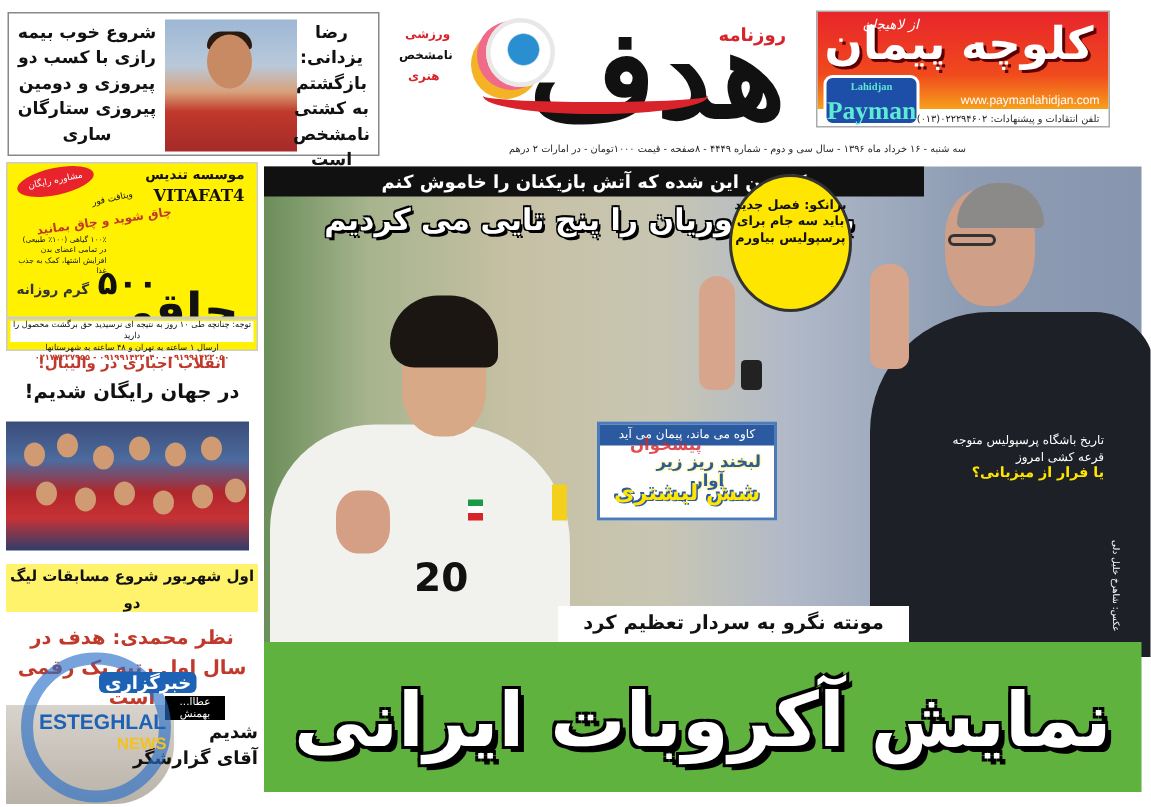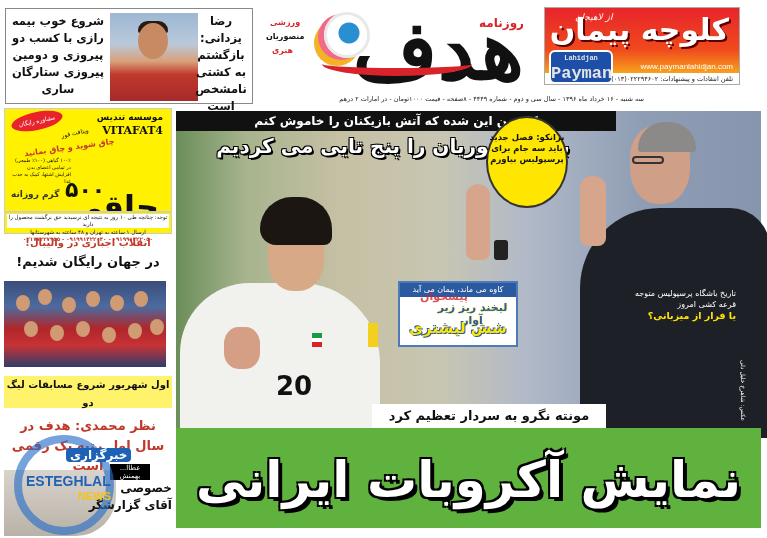--- a/index.html
+++ b/index.html
@@ -23,22 +23,22 @@
   .logo-ball { position:absolute; left: 62px; top: 8px; width: 46px; height: 46px; border-radius: 50%;
     background: radial-gradient(circle at 55% 45%, #2a8fd0 0 10px, #ffffff 11px 100%); border: 3px solid #e8e8e8; box-shadow: -6px 2px 0 #f06a8a, -10px 8px 0 #f3b325; }
   .logo-label { position:absolute; font-size: 8px; font-weight: bold; }
   .logo-roozname { position:absolute; right: 8px; top: 12px; font-size: 12px; font-weight: bold; color: #d8232a; }
 
   .ad-payman { left: 544px; top: 7px; width: 196px; height: 78px; border: 1px solid #aaa;
     background: linear-gradient(180deg, #e8252b 0%, #f04a1d 55%, #f7a01c 85%, #fff 85%); overflow: hidden; }
   .ad-title { position:absolute; right: 10px; top: 4px; font-size: 30px; font-weight: bold; color: #fff; text-shadow: 2px 2px 0 #5a0000; }
   .ad-url { position:absolute; right: 6px; top: 54px; font-size: 8px; color: #fff; direction: ltr; font-family: "Liberation Sans", sans-serif; }
   .ad-phone { position:absolute; right: 6px; top: 67px; font-size: 6.5px; color: #222; }
-  .ad-brand { position:absolute; left: 4px; top: 42px; width: 64px; height: 34px; border-radius: 6px; background: #1d4fa8; color:#e5e5e5;
-    font-family: Liberation Mono, monospace; font-weight: bold; font-size: 17px; text-align:center; line-height: 24px; direction: ltr; border: 2px solid #fff; }
+  .ad-brand { position:absolute; left: 4px; top: 42px; width: 64px; height: 34px; border-radius: 6px; background: #1d4fa8; color:#5eead4;
+    font-family: Liberation Serif, serif; font-weight: bold; font-size: 17px; text-align:center; line-height: 24px; direction: ltr; border: 2px solid #fff; }
   .ad-brand small { display:block; font-size: 7px; line-height: 8px; padding-top: 2px; }
   .ad-sign { position:absolute; left: 30px; top: 4px; font-size: 9px; color: #fff; font-style: italic; }
 
   .dateline { left: 300px; top: 95px; width: 344px; font-size: 6.5px; color: #222; white-space: nowrap; text-align: right; }
 
   
   .ad-chaghi { left: 4px; top: 108px; width: 168px; height: 104px; background: #fff100; border: 1px solid #ccc; overflow: hidden; }
   .ch-org { position:absolute; right: 8px; top: 3px; font-size: 9px; font-weight: bold; }
   .ch-brand { position:absolute; right: 8px; top: 15px; font-family: "DejaVu Serif", serif; font-size: 11px; font-weight: bold; direction: ltr; }
   .ch-badge { position:absolute; left: 6px; top: 3px; width: 52px; height: 18px; background: #e8232b; color:#fff; font-size: 6px; border-radius: 50%; text-align:center; line-height: 18px; transform: rotate(-12deg); }
@@ -125,21 +125,21 @@
   </div>
   <div class="abs teaser-right">رضا یزدانی: بازگشتم به کشتی نامشخص است</div>
 </div>
 
 <div class="abs masthead">
   <div class="logo-word">هدف</div>
   <div class="logo-roozname">روزنامه</div>
   <div class="logo-swoosh"></div>
   <div class="logo-ball"></div>
   <div class="logo-label" style="left:8px;top:14px;color:#d8232a">ورزشی</div>
-  <div class="logo-label" style="left:4px;top:28px;color:#111">منصوریان</div>
+  <div class="logo-label" style="left:4px;top:28px;color:#111">نامشخص</div>
   <div class="logo-label" style="left:10px;top:42px;color:#d8232a">هنری</div>
 </div>
 
 <div class="abs ad-payman">
   <div class="ad-sign">از لاهیجان</div>
   <div class="ad-title">کلوچه پیمان</div>
   <div class="ad-brand"><small>Lahidjan</small><span>Payman</span></div>
   <div class="ad-url">www.paymanlahidjan.com</div>
   <div class="ad-phone">تلفن انتقادات و پیشنهادات: ۰۲۲۲۹۴۶۰۲(۰۱۳)</div>
 </div>
@@ -182,21 +182,21 @@
   <span style="left:98px;top:46px"></span>
     <span style="left:124px;top:42px"></span>
     <span style="left:146px;top:38px"></span>
 </div>
 
 <div class="abs league-strip">اول شهریور شروع مسابقات لیگ دو</div>
 <div class="abs nazar-head">نظر محمدی: هدف در سال اول رتبه یک رقمی است</div>
 <div class="abs lower-photo"></div>
 <div class="abs attawa">عطاا... بهمنش</div>
 <div class="abs khosusi">
-  <div>خصوصی</div>
+  <div>شدیم</div>
   <div>آقای گزارشگر</div>
 </div>
 <div class="abs watermark"></div>
 <div class="abs wm-fa">خبرگزاری</div>
 <div class="abs wm-text">ESTEGHLAL</div>
 <div class="abs wm-news">NEWS</div>
 
 <div class="abs main-photo"></div>
 <div class="abs coach">
   <div class="body"></div>

